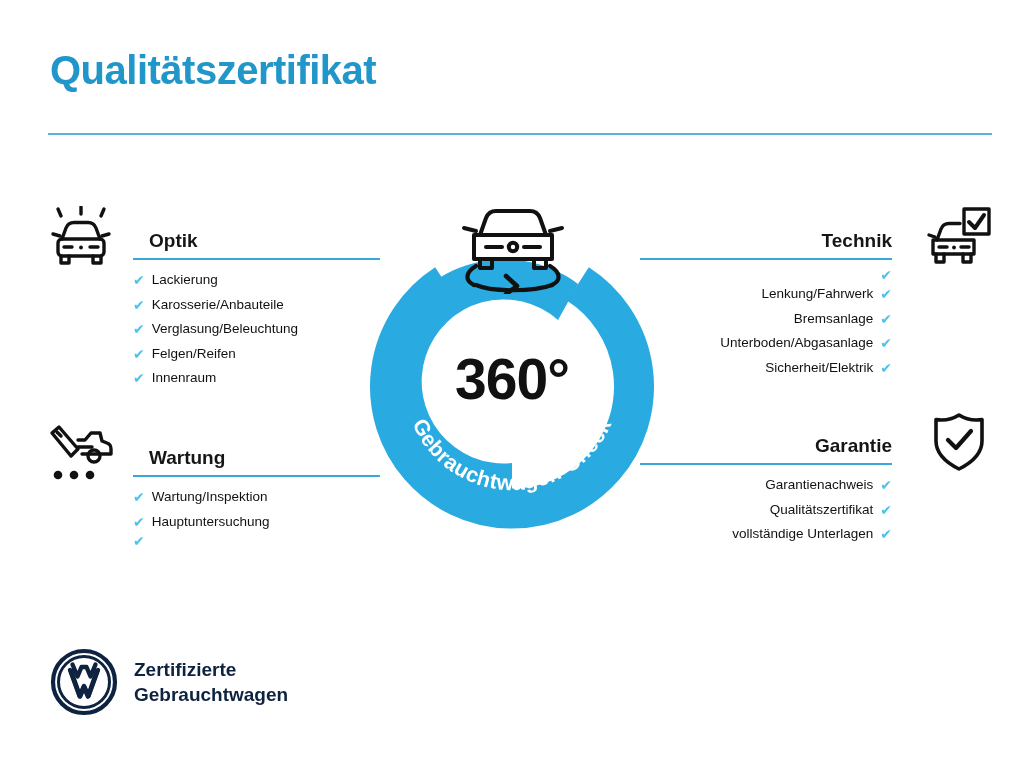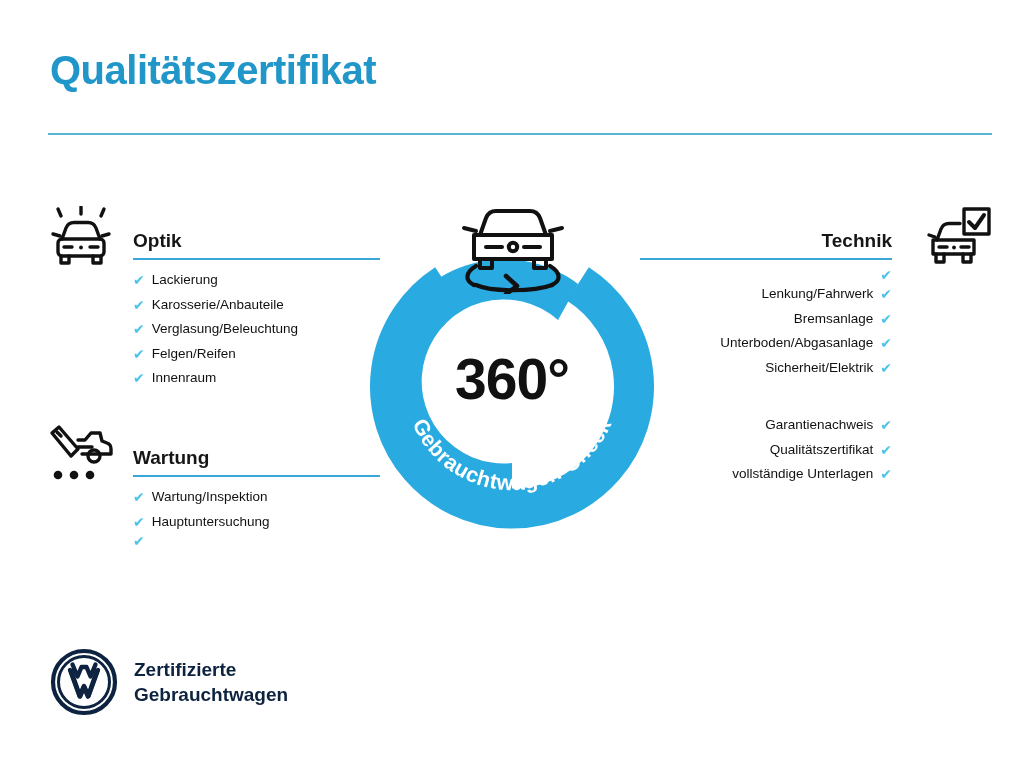--- a/index.html
+++ b/index.html
@@ -57,20 +57,21 @@
     position: relative;
     height: 60px;
   }
   .sec-title {
     position: absolute;
     bottom: 16px;
     font-size: 19px;
     font-weight: bold;
     color: #161616;
     white-space: nowrap;
+    margin-left: 16px;
   }
   .left .sec-title  { left: 85px; }
   .right .sec-title { right: 100px; }
 
   .sec-rule {
     position: absolute;
     bottom: 8px;
     height: 2px;
     background: #39a8d8;
   }
@@ -286,20 +287,30 @@
           <span class="tick">✔</span>
         </li>
       <li>
           <span>Sicherheit/Elektrik</span>
           <span class="tick">✔</span>
         </li>
     </ul>
   </div>
 
   <div class="section right sec-garantie">
+    <div class="sec-head">
+      <span class="sec-icon">
+        <svg viewBox="0 0 66 62" fill="none" stroke="#111" stroke-width="3.6" stroke-linecap="round" stroke-linejoin="round">
+          <path d="M33 4 C41 9 50 9.5 56 8.5 L56 30 C56 44 45 52 33 58 C21 52 10 44 10 30 L10 8.5 C16 9.5 25 9 33 4 Z"></path>
+          <path d="M22 29 L30 37 L45 20" stroke-width="4.2"></path>
+        </svg>
+      </span>
+      <span class="sec-title">Garantie</span>
+      <span class="sec-rule"></span>
+    </div>
     <ul class="sec-list">
       <li>
           <span>Garantienachweis</span>
           <span class="tick">✔</span>
         </li>
       <li>
           <span>Qualitätszertifikat</span>
           <span class="tick">✔</span>
         </li>
       <li>

